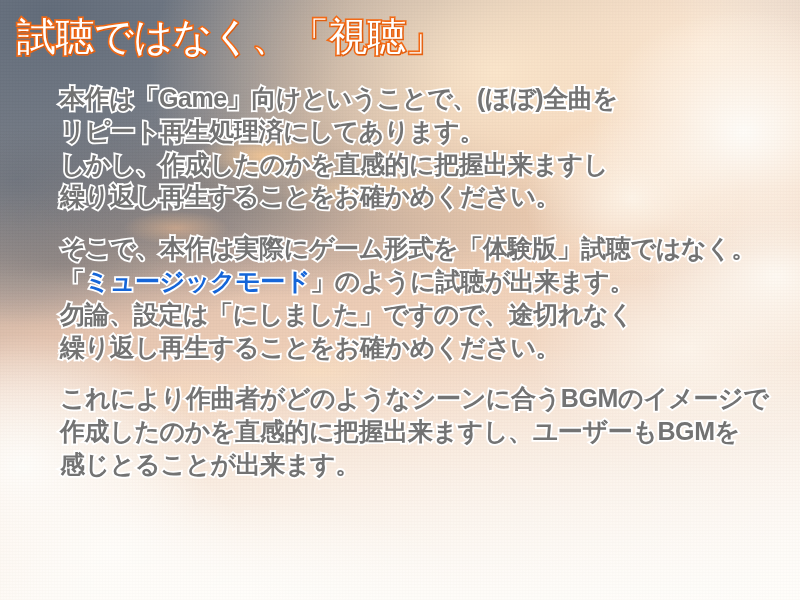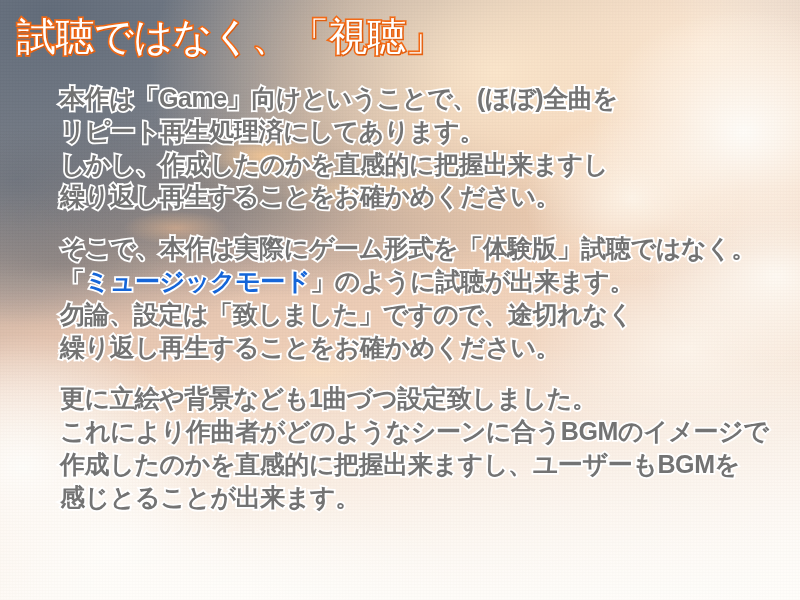--- a/index.html
+++ b/index.html
@@ -154,25 +154,24 @@
     <div id="body-block">
         <div class="para">
           <div class="line"><span class="seg dark">本作は「Game」向けということで、(ほぼ)全曲を</span></div>
           <div class="line"><span class="seg red">リピート再生処理済</span><span class="seg dark">にしてあります。</span></div>
           <div class="line"><span class="seg dark">しかし、作成したのかを直感的に把握出来ますし</span></div>
           <div class="line"><span class="seg dark">繰り返し再生することをお確かめください。</span></div>
         </div>
         <div class="para">
           <div class="line"><span class="seg dark">そこで、本作は実際にゲーム形式を「</span><span class="seg red">体験版</span><span class="seg dark">」試聴ではなく。</span></div>
           <div class="line"><span class="seg dark">「</span><span class="seg blue">ミュージックモード</span><span class="seg dark">」のように試聴が出来ます。</span></div>
-          <div class="line"><span class="seg dark">勿論、設定は「</span><span class="seg red">致しました</span><span class="seg dark">」ですので、途切れなく</span></div>
+          <div class="line"><span class="seg dark">勿論、設定は「</span><span class="seg red">にしました</span><span class="seg dark">」ですので、途切れなく</span></div>
           <div class="line"><span class="seg dark">繰り返し再生することをお確かめください。</span></div>
         </div>
         <div class="para">
-          <div class="line"><span class="seg dark">更に</span><span class="seg red">立絵や背景なども1曲づつ設定</span><span class="seg dark">致しました。</span></div>
           <div class="line"><span class="seg dark">これにより作曲者がどのようなシーンに合うBGMのイメージで</span></div>
           <div class="line"><span class="seg dark">作成したのかを直感的に把握出来ますし、ユーザーもBGMを</span></div>
           <div class="line"><span class="seg dark">感じとることが出来ます。</span></div>
         </div>
       </div>
 
   </div>
 </div>
 
 </body></html>

